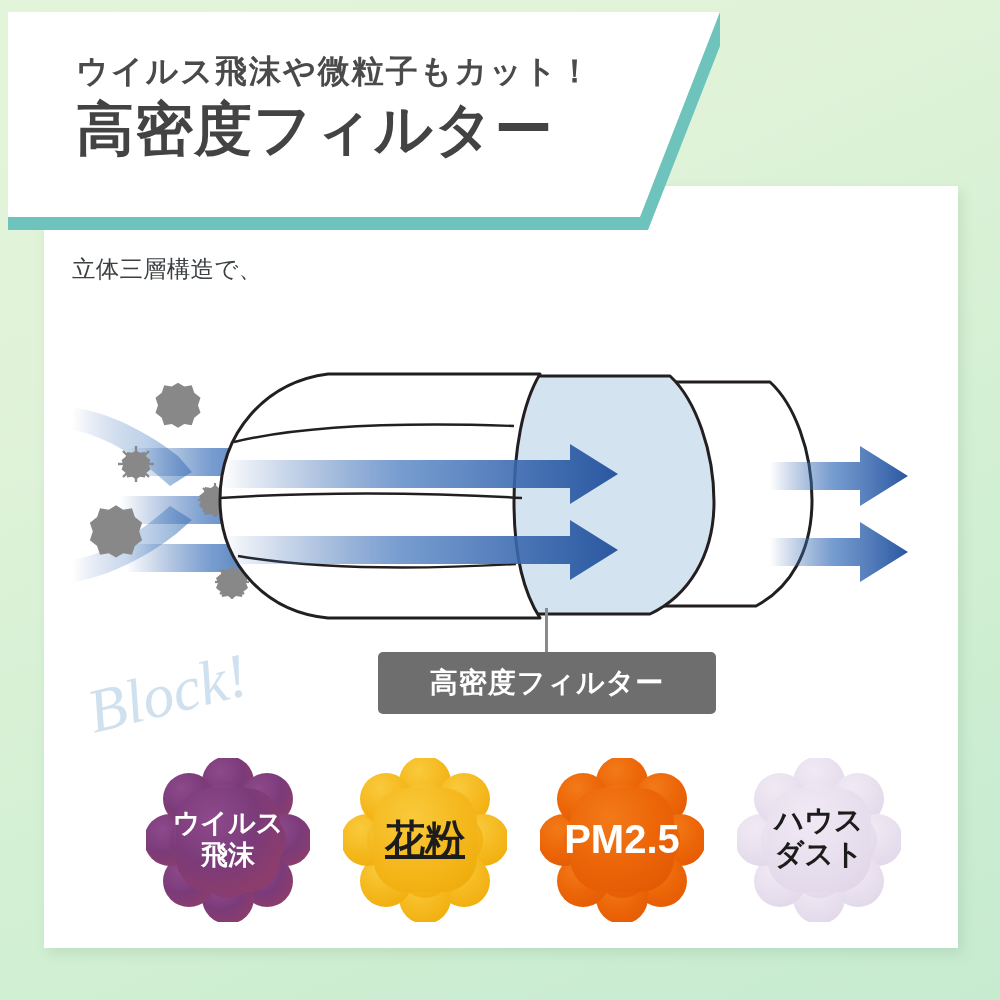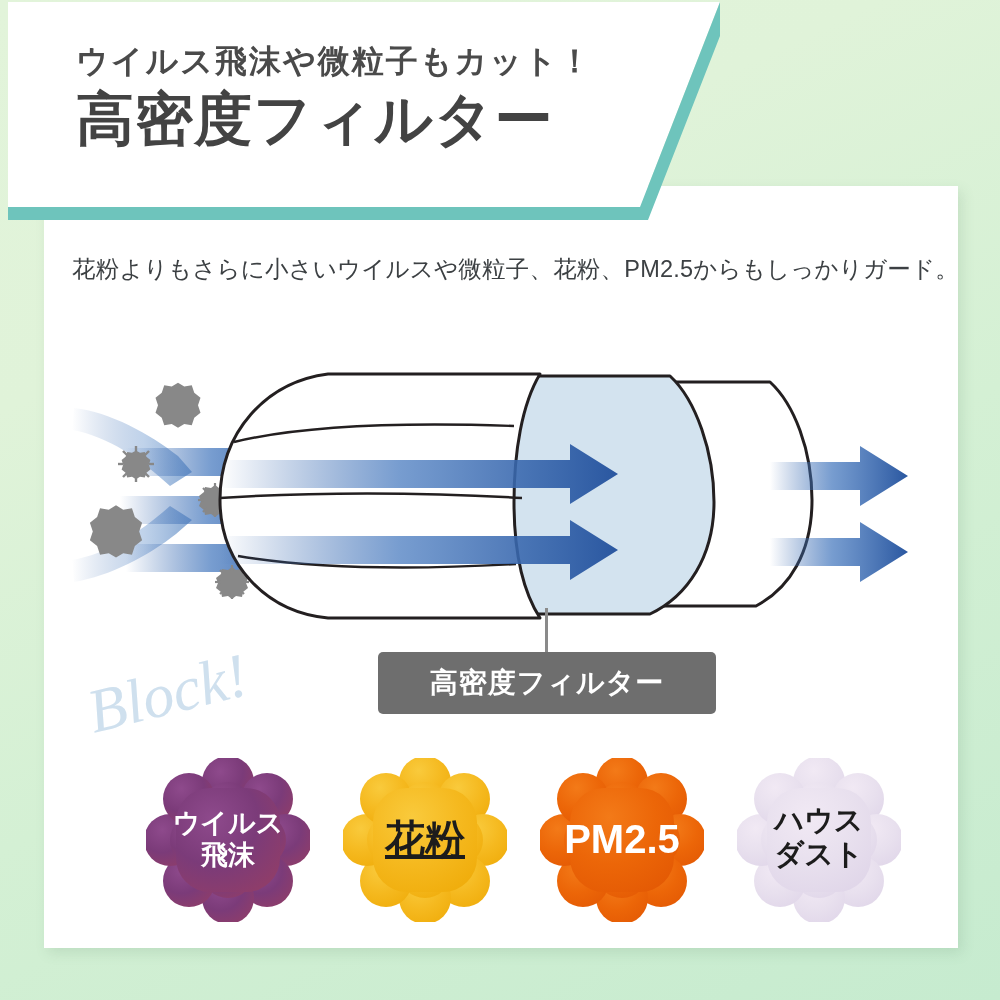--- a/index.html
+++ b/index.html
@@ -29,21 +29,21 @@
     width: 914px;
     height: 762px;
     background: #ffffff;
     box-shadow: 4px 5px 12px rgba(90,130,100,0.16);
   }
 
   
   #banner {
     position: absolute;
     left: 8px;
-    top: 2px;
+    top: 12px;
     width: 712px;
     height: 218px;
   }
   #banner-shape {
     position: absolute;
     inset: 0;
   }
   #banner-text {
     position: absolute;
     left: 68px;
@@ -169,21 +169,21 @@
       <polygon points="0,0 712,0 632,205 0,205" fill="#ffffff"></polygon>
       <polygon points="712,0 632,205 0,205 0,218 640,218 712,34" fill="#6ec4bc"></polygon>
     </svg>
     <div id="banner-text">
       <div class="kicker">ウイルス飛沫や微粒子もカット！</div>
       <div class="headline">高密度フィルター</div>
     </div>
   </div>
 
   <div id="desc">
-    <div>花粉よりもさらに小さいウイルスや微粒子、花粉、PM2.5からもしっかりガード。</div>
+    <div>立体三層構造で、</div>
   </div>
 
   <div id="illus">
     <svg viewBox="0 0 870 300" preserveAspectRatio="none" width="870" height="300">
       <defs>
         <linearGradient id="arrowFade" x1="0" y1="0" x2="1" y2="0">
           <stop offset="0%" stop-color="#2f5fa8" stop-opacity="0"></stop>
           <stop offset="45%" stop-color="#4a7cc0" stop-opacity="0.75"></stop>
           <stop offset="100%" stop-color="#2a57a0" stop-opacity="1"></stop>
         </linearGradient>

